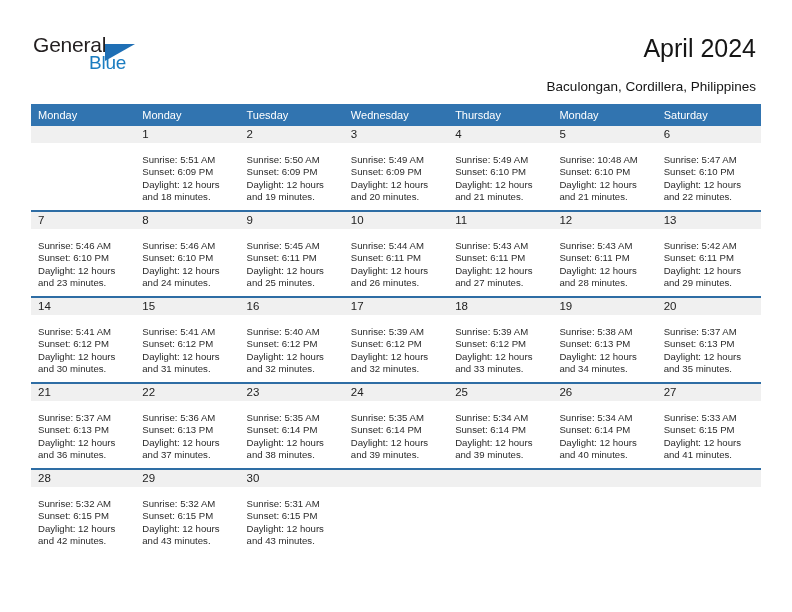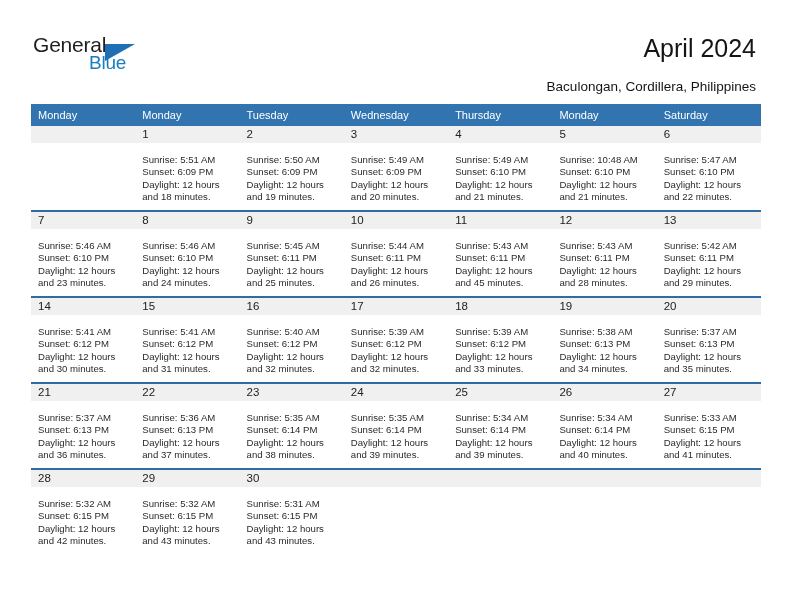--- a/index.html
+++ b/index.html
@@ -296,21 +296,21 @@
               </div>
             </div>
           </td>
           <td>
             <div class="daycell">
               <div class="daynum">11</div>
               <div class="info">
                 <div>Sunrise: 5:43 AM</div>
                 <div>Sunset: 6:11 PM</div>
                 <div>Daylight: 12 hours</div>
-                <div>and 45 minutes.</div>
+                <div>and 27 minutes.</div>
               </div>
             </div>
           </td>
           <td>
             <div class="daycell">
               <div class="daynum">12</div>
               <div class="info">
                 <div>Sunrise: 5:43 AM</div>
                 <div>Sunset: 6:11 PM</div>
                 <div>Daylight: 12 hours</div>

